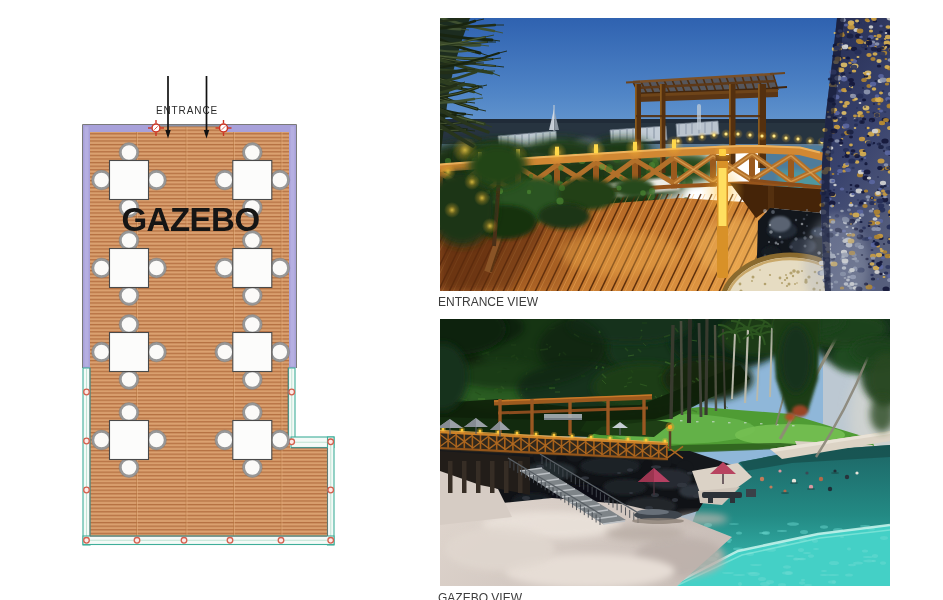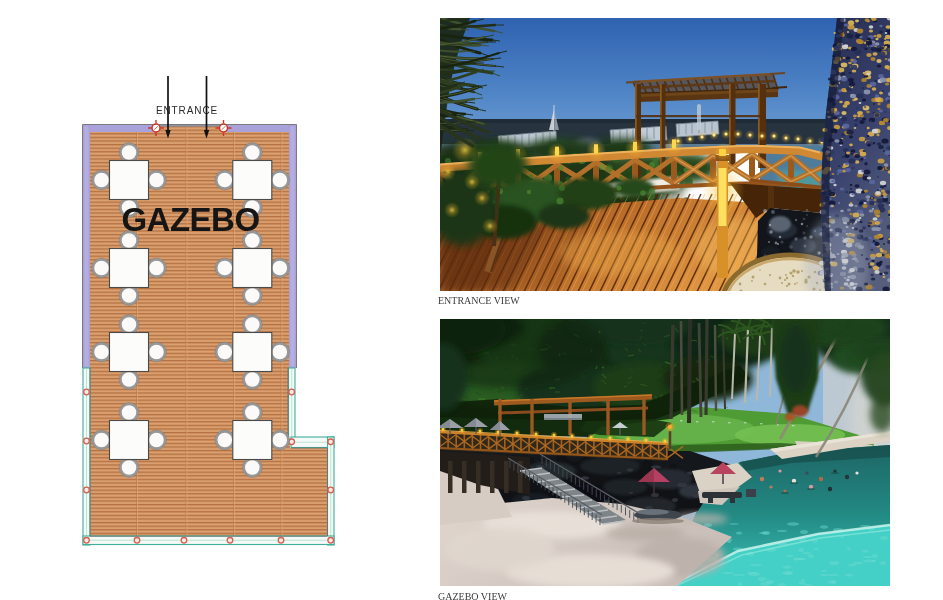--- a/index.html
+++ b/index.html
@@ -1,16 +1,16 @@
 <!DOCTYPE html>
 <html><head><meta charset="utf-8">
 <style>
 html,body{margin:0;padding:0;width:943px;height:600px;overflow:hidden;background:#fff;}
 svg{position:absolute;top:0;left:0;}
-.lbl{position:absolute;font-family:Liberation Serif, serif;font-size:10px;color:#3c3c3c;letter-spacing:0;}
+.lbl{position:absolute;font-family:Liberation Sans, sans-serif;font-size:12px;color:#3c3c3c;letter-spacing:0;}
 </style></head>
 <body>
 <svg width="943" height="600" viewBox="0 0 943 600">
 <g>
       <defs>
 <pattern id="wood" width="6" height="3.6" patternUnits="userSpaceOnUse">
           <rect width="6" height="3.6" fill="#d49868"></rect>
           <rect y="0" width="6" height="1.2" fill="#b57042"></rect>
           <rect y="2.3" width="6" height="0.6" fill="#e4ad7a"></rect>
         </pattern>

